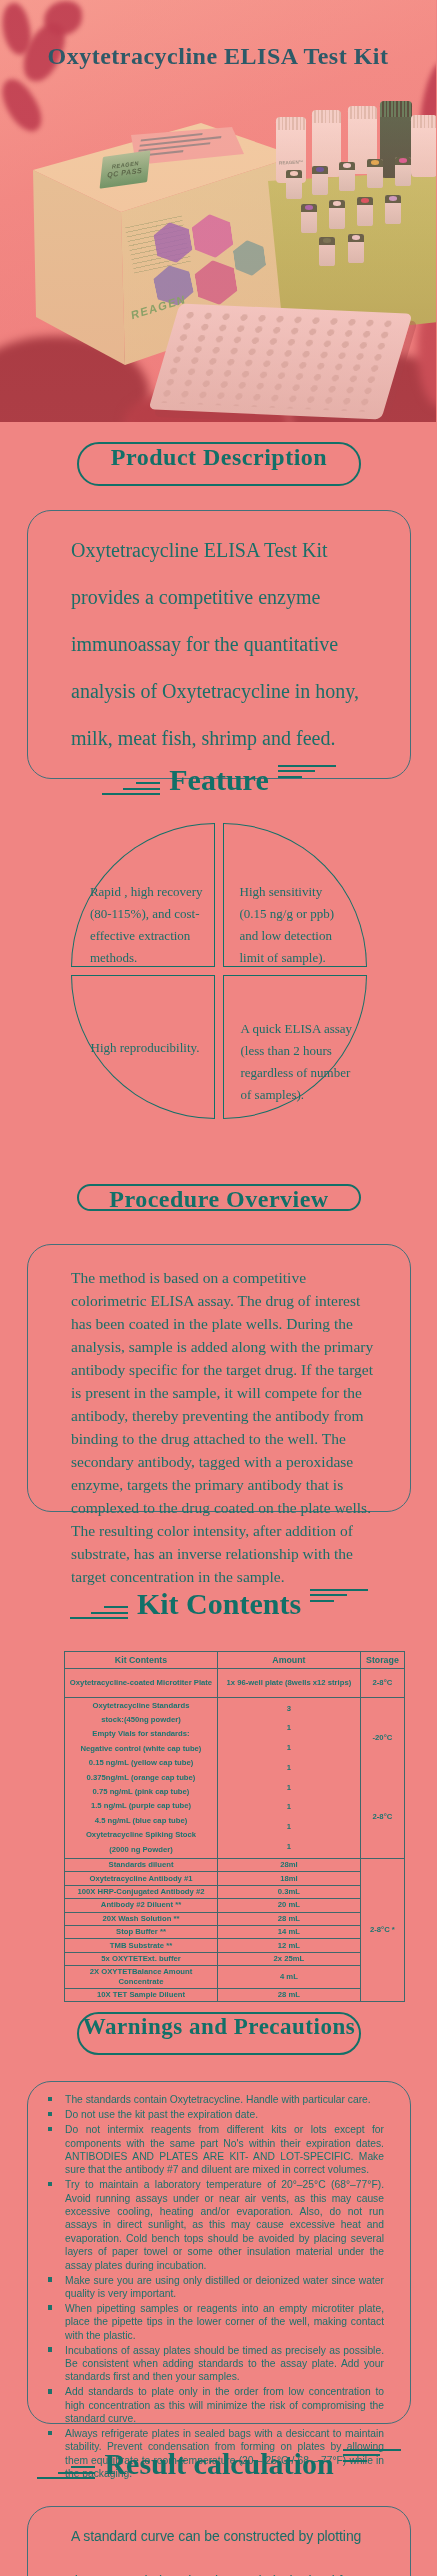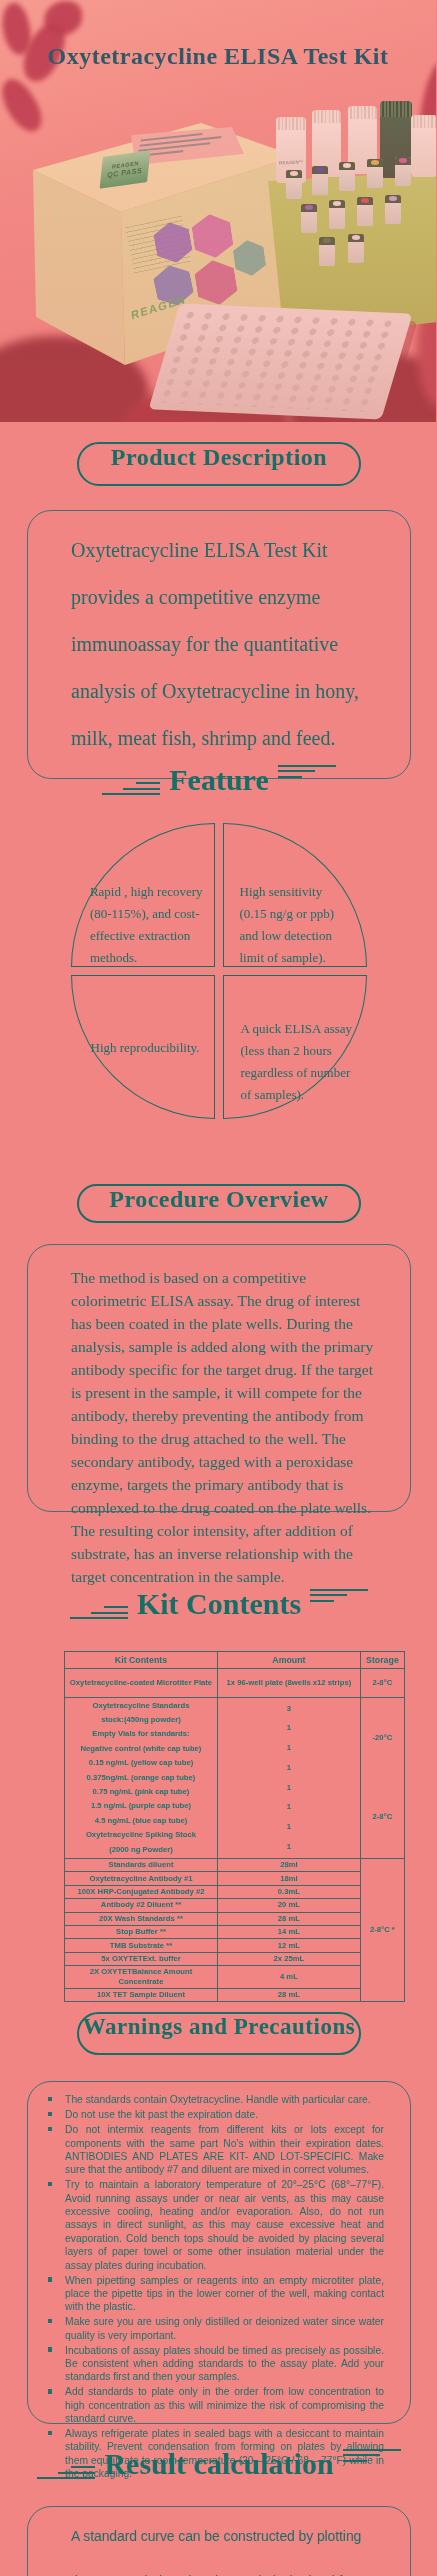--- a/index.html
+++ b/index.html
@@ -219,21 +219,21 @@
     <div class="qtext">High sensitivity (0.15 ng/g or ppb) and low detection limit of sample).</div>
   </div>
   <div class="quad q-bl">
     <div class="qtext">High reproducibility.</div>
   </div>
   <div class="quad q-br">
     <div class="qtext">A quick ELISA assay (less than 2 hours regardless of number of samples).</div>
   </div>
 </div>
 
-<div class="pill" style="top:1184px;width:284px;height:39px;">
+<div class="pill" style="top:1184px;width:284px;height:27px;">
   <span>Procedure Overview</span>
 </div>
 <div class="round-box" style="top:1244px;height:268px;">
   <div class="proc-text">The method is based on a competitive colorimetric ELISA assay. The drug of interest has been coated in the plate wells. During the analysis, sample is added along with the primary antibody specific for the target drug. If the target is present in the sample, it will compete for the antibody, thereby preventing the antibody from binding to the drug attached to the well. The secondary antibody, tagged with a peroxidase enzyme, targets the primary antibody that is complexed to the drug coated on the plate wells. The resulting color intensity, after addition of substrate, has an inverse relationship with the target concentration in the sample.</div>
 </div>
 
 <div class="lined-heading" style="top:1588px;">
   <span class="lines left">
       <div></div>
       <div></div>
@@ -310,21 +310,21 @@
       </tr>
   <tr class="rg">
         <td>100X HRP-Conjugated Antibody #2</td>
         <td>0.3mL</td>
       </tr>
   <tr class="rg">
         <td>Antibody #2 Diluent **</td>
         <td>20 mL</td>
       </tr>
   <tr class="rg">
-        <td>20X Wash Standards **</td>
+        <td>20X Wash Solution **</td>
         <td>28 mL</td>
       </tr>
   <tr class="rg">
         <td>Stop Buffer **</td>
         <td>14 mL</td>
       </tr>
   <tr class="rg">
         <td>TMB Substrate **</td>
         <td>12 mL</td>
       </tr>
@@ -345,22 +345,22 @@
 
 <div class="pill" style="top:2012px;width:284px;height:43px;font-size:23px;">
   <span>Warnings and Precautions</span>
 </div>
 <div class="round-box" style="top:2081px;height:343px;">
   <ul class="warn-list">
     <li><span class="bullet-sq"></span><span>The standards contain Oxytetracycline. Handle with particular care.</span></li>
     <li><span class="bullet-sq"></span><span>Do not use the kit past the expiration date.</span></li>
     <li><span class="bullet-sq"></span><span>Do not intermix reagents from different kits or lots except for components with the same part No's within their expiration dates. ANTIBODIES AND PLATES ARE KIT- AND LOT-SPECIFIC. Make sure that the antibody #7 and diluent are mixed in correct volumes.</span></li>
     <li><span class="bullet-sq"></span><span>Try to maintain a laboratory temperature of 20°–25°C (68°–77°F). Avoid running assays under or near air vents, as this may cause excessive cooling, heating and/or evaporation. Also, do not run assays in direct sunlight, as this may cause excessive heat and evaporation. Cold bench tops should be avoided by placing several layers of paper towel or some other insulation material under the assay plates during incubation.</span></li>
+    <li><span class="bullet-sq"></span><span>Make sure you are using only distilled or deionized water since water quality is very important.</span></li>
     <li><span class="bullet-sq"></span><span>When pipetting samples or reagents into an empty microtiter plate, place the pipette tips in the lower corner of the well, making contact with the plastic.</span></li>
-    <li><span class="bullet-sq"></span><span>Make sure you are using only distilled or deionized water since water quality is very important.</span></li>
     <li><span class="bullet-sq"></span><span>Incubations of assay plates should be timed as precisely as possible. Be consistent when adding standards to the assay plate. Add your standards first and then your samples.</span></li>
     <li><span class="bullet-sq"></span><span>Add standards to plate only in the order from low concentration to high concentration as this will minimize the risk of compromising the standard curve.</span></li>
     <li><span class="bullet-sq"></span><span>Always refrigerate plates in sealed bags with a desiccant to maintain stability. Prevent condensation from forming on plates by allowing them equilibrate to room temperature (20 – 25°C / 68 – 77°F) while in the packaging.</span></li>
   </ul>
 </div>
 
 <div class="lined-heading" style="top:2448px;">
   <span class="lines left">
       <div></div>
       <div></div>

